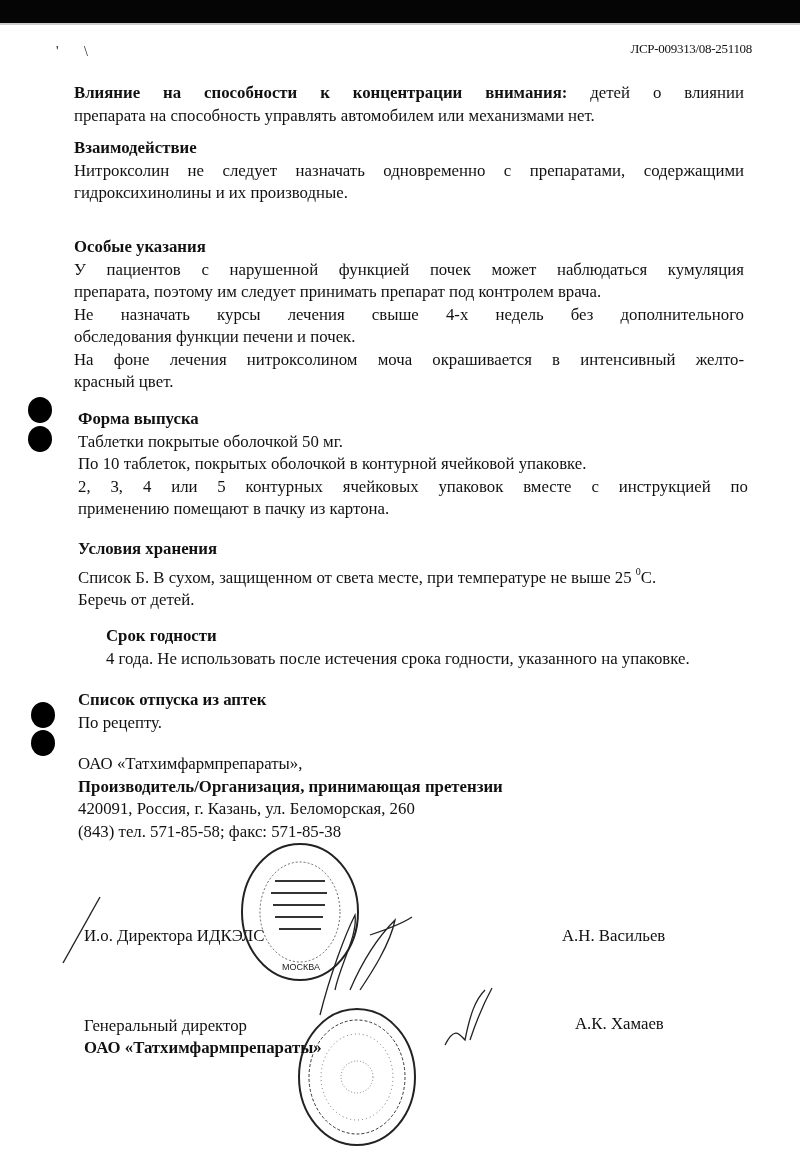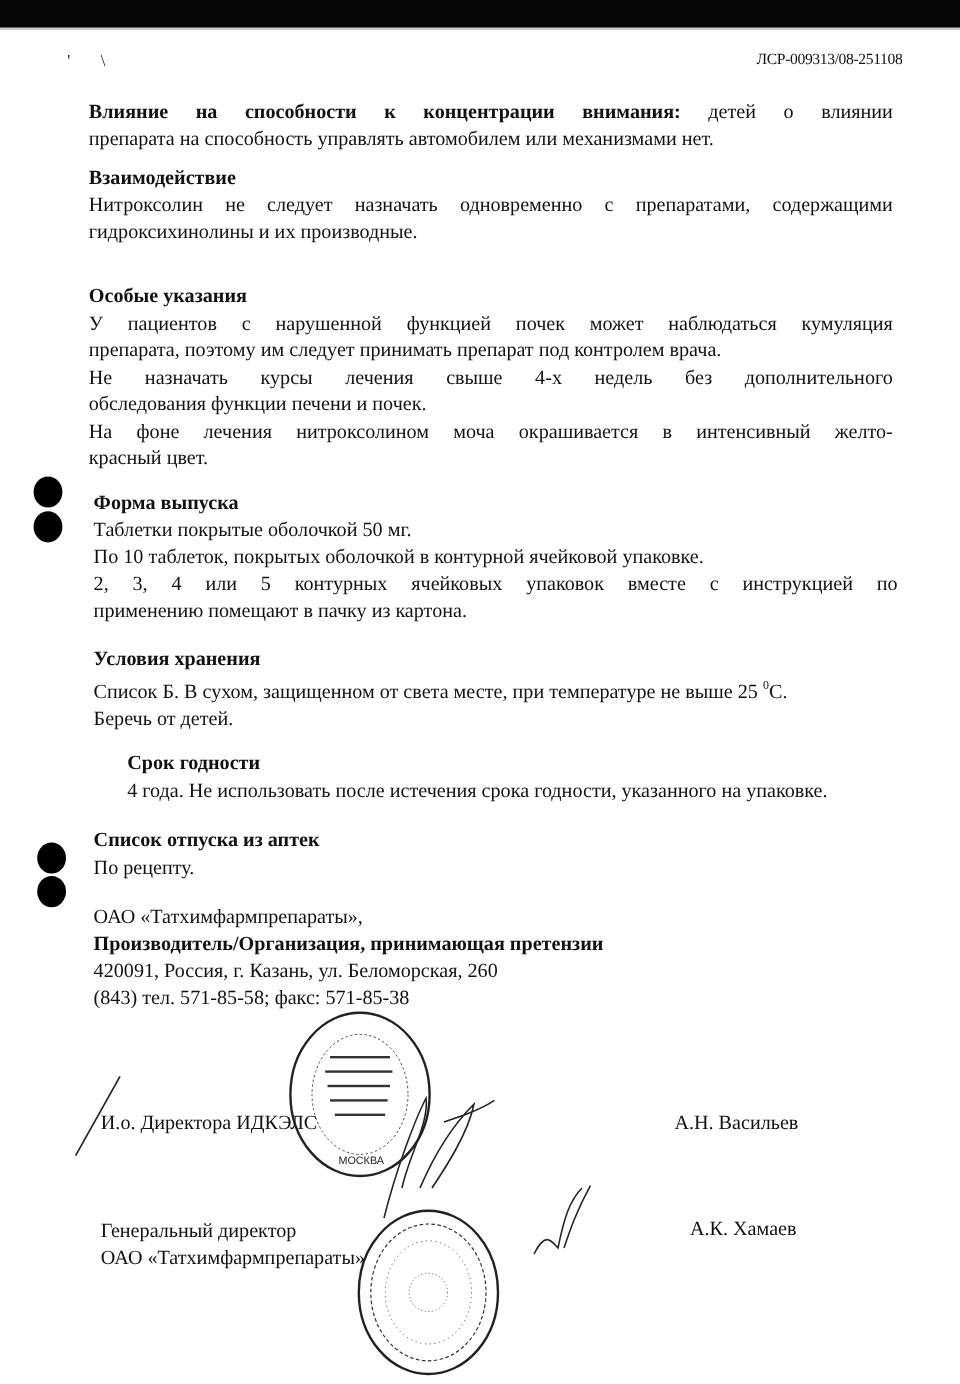--- a/index.html
+++ b/index.html
@@ -121,14 +121,14 @@
   <ellipse cx="62" cy="72" rx="58" ry="68" fill="none" stroke="#222" stroke-width="2"></ellipse>
   <ellipse cx="62" cy="72" rx="48" ry="57" fill="none" stroke="#333" stroke-width="1" stroke-dasharray="3 2"></ellipse>
   <ellipse cx="62" cy="72" rx="36" ry="43" fill="none" stroke="#555" stroke-width="0.8" stroke-dasharray="1 3"></ellipse>
   <circle cx="62" cy="72" r="16" fill="none" stroke="#666" stroke-width="0.8" stroke-dasharray="1 2"></circle>
 </svg>
 <svg class="stamp" style="left:440px;top:985px;" width="60" height="70" viewBox="0 0 60 70">
   <path d="M5 60 C15 40, 20 50, 25 55 C30 30, 35 15, 45 5 M30 55 C35 40, 40 25, 52 3" stroke="#222" stroke-width="1.3" fill="none"></path>
 </svg>
 
 <div class="sig" style="left:84px;top:1016px;">Генеральный директор</div>
-<div class="sig" style="left:84px;top:1038px;">ОАО «Татхимфармпрепараты»</div>
+<div class="sig" style="left:84px;top:1038px;font-weight:bold;">ОАО «Татхимфармпрепараты»</div>
 <div class="sig" style="left:562px;top:1014px;margin-left:13px;">А.К. Хамаев</div>
 
 </body></html>

